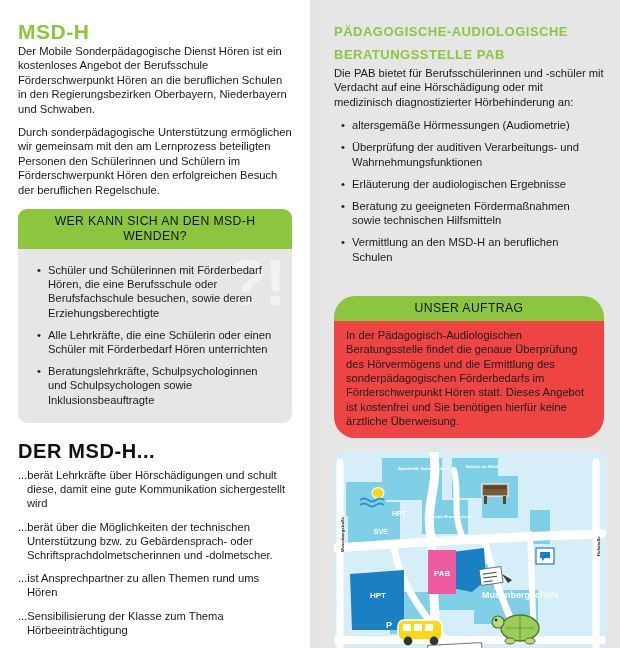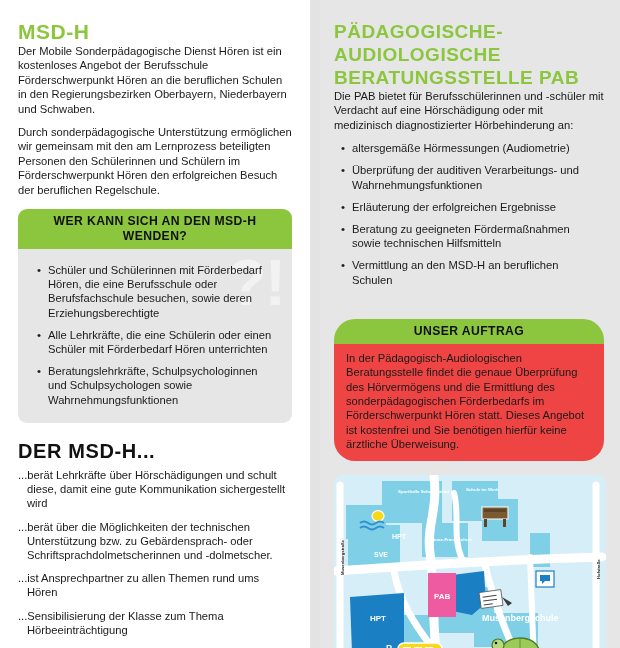--- a/index.html
+++ b/index.html
@@ -44,21 +44,21 @@
     font-weight: bold;
     letter-spacing: 0.5px;
     margin: 0;
   }
   .h-msdh {
     font-size: 21px;
     line-height: 24px;
     margin: 16px 0 4px 0;
   }
   .h-pab {
-    font-size: 19px;
+    font-size: 13px;
     line-height: 23px;
     margin: 14px 0 5px 0;
   }
 
   p.body {
     font-size: 11.2px;
     line-height: 14.4px;
     color: #1a1a1a;
     margin: 0 0 9px 0;
   }
@@ -66,21 +66,21 @@
   .band {
     margin-top: 8px;
     border-radius: 9px;
     overflow: hidden;
     position: relative;
   }
   .band-title {
     background: #8cc63f;
     color: #111111;
     font-size: 12.2px;
-    font-weight: bold;
+    font-weight: normal;
     letter-spacing: 0.4px;
     text-align: center;
     padding: 5px 6px 5px 6px;
     line-height: 15px;
   }
   .band-body {
     background: #e6e6e6;
     padding: 7px 12px 9px 12px;
     position: relative;
   }
@@ -162,21 +162,21 @@
     <p class="body">Der Mobile Sonderpädagogische Dienst Hören ist ein kostenloses Angebot der Berufsschule Förderschwerpunkt Hören an die beruflichen Schulen in den Regierungsbezirken Oberbayern, Niederbayern und Schwaben.</p>
     <p class="body">Durch sonderpädagogische Unterstützung ermöglichen wir gemeinsam mit den am Lernprozess beteiligten Personen den Schülerinnen und Schülern im Förderschwerpunkt Hören den erfolgreichen Besuch der beruflichen Regelschule.</p>
 
     <div class="band" style="margin-top:12px;">
       <div class="band-title">WER KANN SICH AN DEN MSD-H WENDEN?</div>
       <div class="band-body">
         <div class="watermark">?!</div>
         <ul class="bullets">
           <li>Schüler und Schülerinnen mit Förderbedarf Hören, die eine Berufsschule oder Berufsfachschule besuchen, sowie deren Erziehungsberechtigte</li>
           <li>Alle Lehrkräfte, die eine Schülerin oder einen Schüler mit Förderbedarf Hören unterrichten</li>
-          <li>Beratungslehrkräfte, Schulpsychologinnen und Schulpsychologen sowie Wahrnehmungsfunktionen</li>
+          <li>Beratungslehrkräfte, Schulpsychologinnen und Schulpsychologen sowie Inklusionsbeauftragte</li>
         </ul>
       </div>
     </div>
 
     <h2 class="sub-head">DER MSD-H...</h2>
     <div class="dots-list">
       <p>...berät Lehrkräfte über Hörschädigungen und schult diese, damit eine gute Kommunikation sichergestellt wird</p>
       <p>...berät über die Möglichkeiten der technischen Unterstützung bzw. zu Gebärdensprach- oder Schriftsprachdolmetscherinnen und -dolmetscher.</p>
       <p>...ist Ansprechpartner zu allen Themen rund ums Hören</p>
       <p>...Sensibilisierung der Klasse zum Thema Hörbeeinträchtigung</p>
@@ -191,21 +191,21 @@
     <h1 class="heading-green h-pab">
       <span>PÄDAGOGISCHE-AUDIOLOGISCHE</span><br>
       <span>BERATUNGSSTELLE PAB</span>
     </h1>
 
     <p class="body">Die PAB bietet für Berufsschülerinnen und -schüler mit Verdacht auf eine Hörschädigung oder mit medizinisch diagnostizierter Hörbehinderung an:</p>
 
     <ul class="bullets plain-bullets">
       <li>altersgemäße Hörmessungen (Audiometrie)</li>
       <li>Überprüfung der auditiven Verarbeitungs- und Wahrnehmungsfunktionen</li>
-      <li>Erläuterung der erfolgreichen Ergebnisse</li>
+      <li>Erläuterung der audiologischen Ergebnisse</li>
       <li>Beratung zu geeigneten Fördermaßnahmen sowie technischen Hilfsmitteln</li>
       <li>Vermittlung an den MSD-H an beruflichen Schulen</li>
     </ul>
 
     <div class="band" style="margin-top:32px;border-radius:21px;">
       <div class="band-title">UNSER AUFTRAG</div>
       <div class="band-body" style="background:#ef4444;">
         <p class="body" style="margin:0;">In der Pädagogisch-Audiologischen Beratungsstelle findet die genaue Überprüfung des Hörvermögens und die Ermittlung des sonderpädagogischen Förderbedarfs im Förderschwerpunkt Hören statt. Dieses Angebot ist kostenfrei und Sie benötigen hierfür keine ärztliche Überweisung.</p>
       </div>
     </div>

